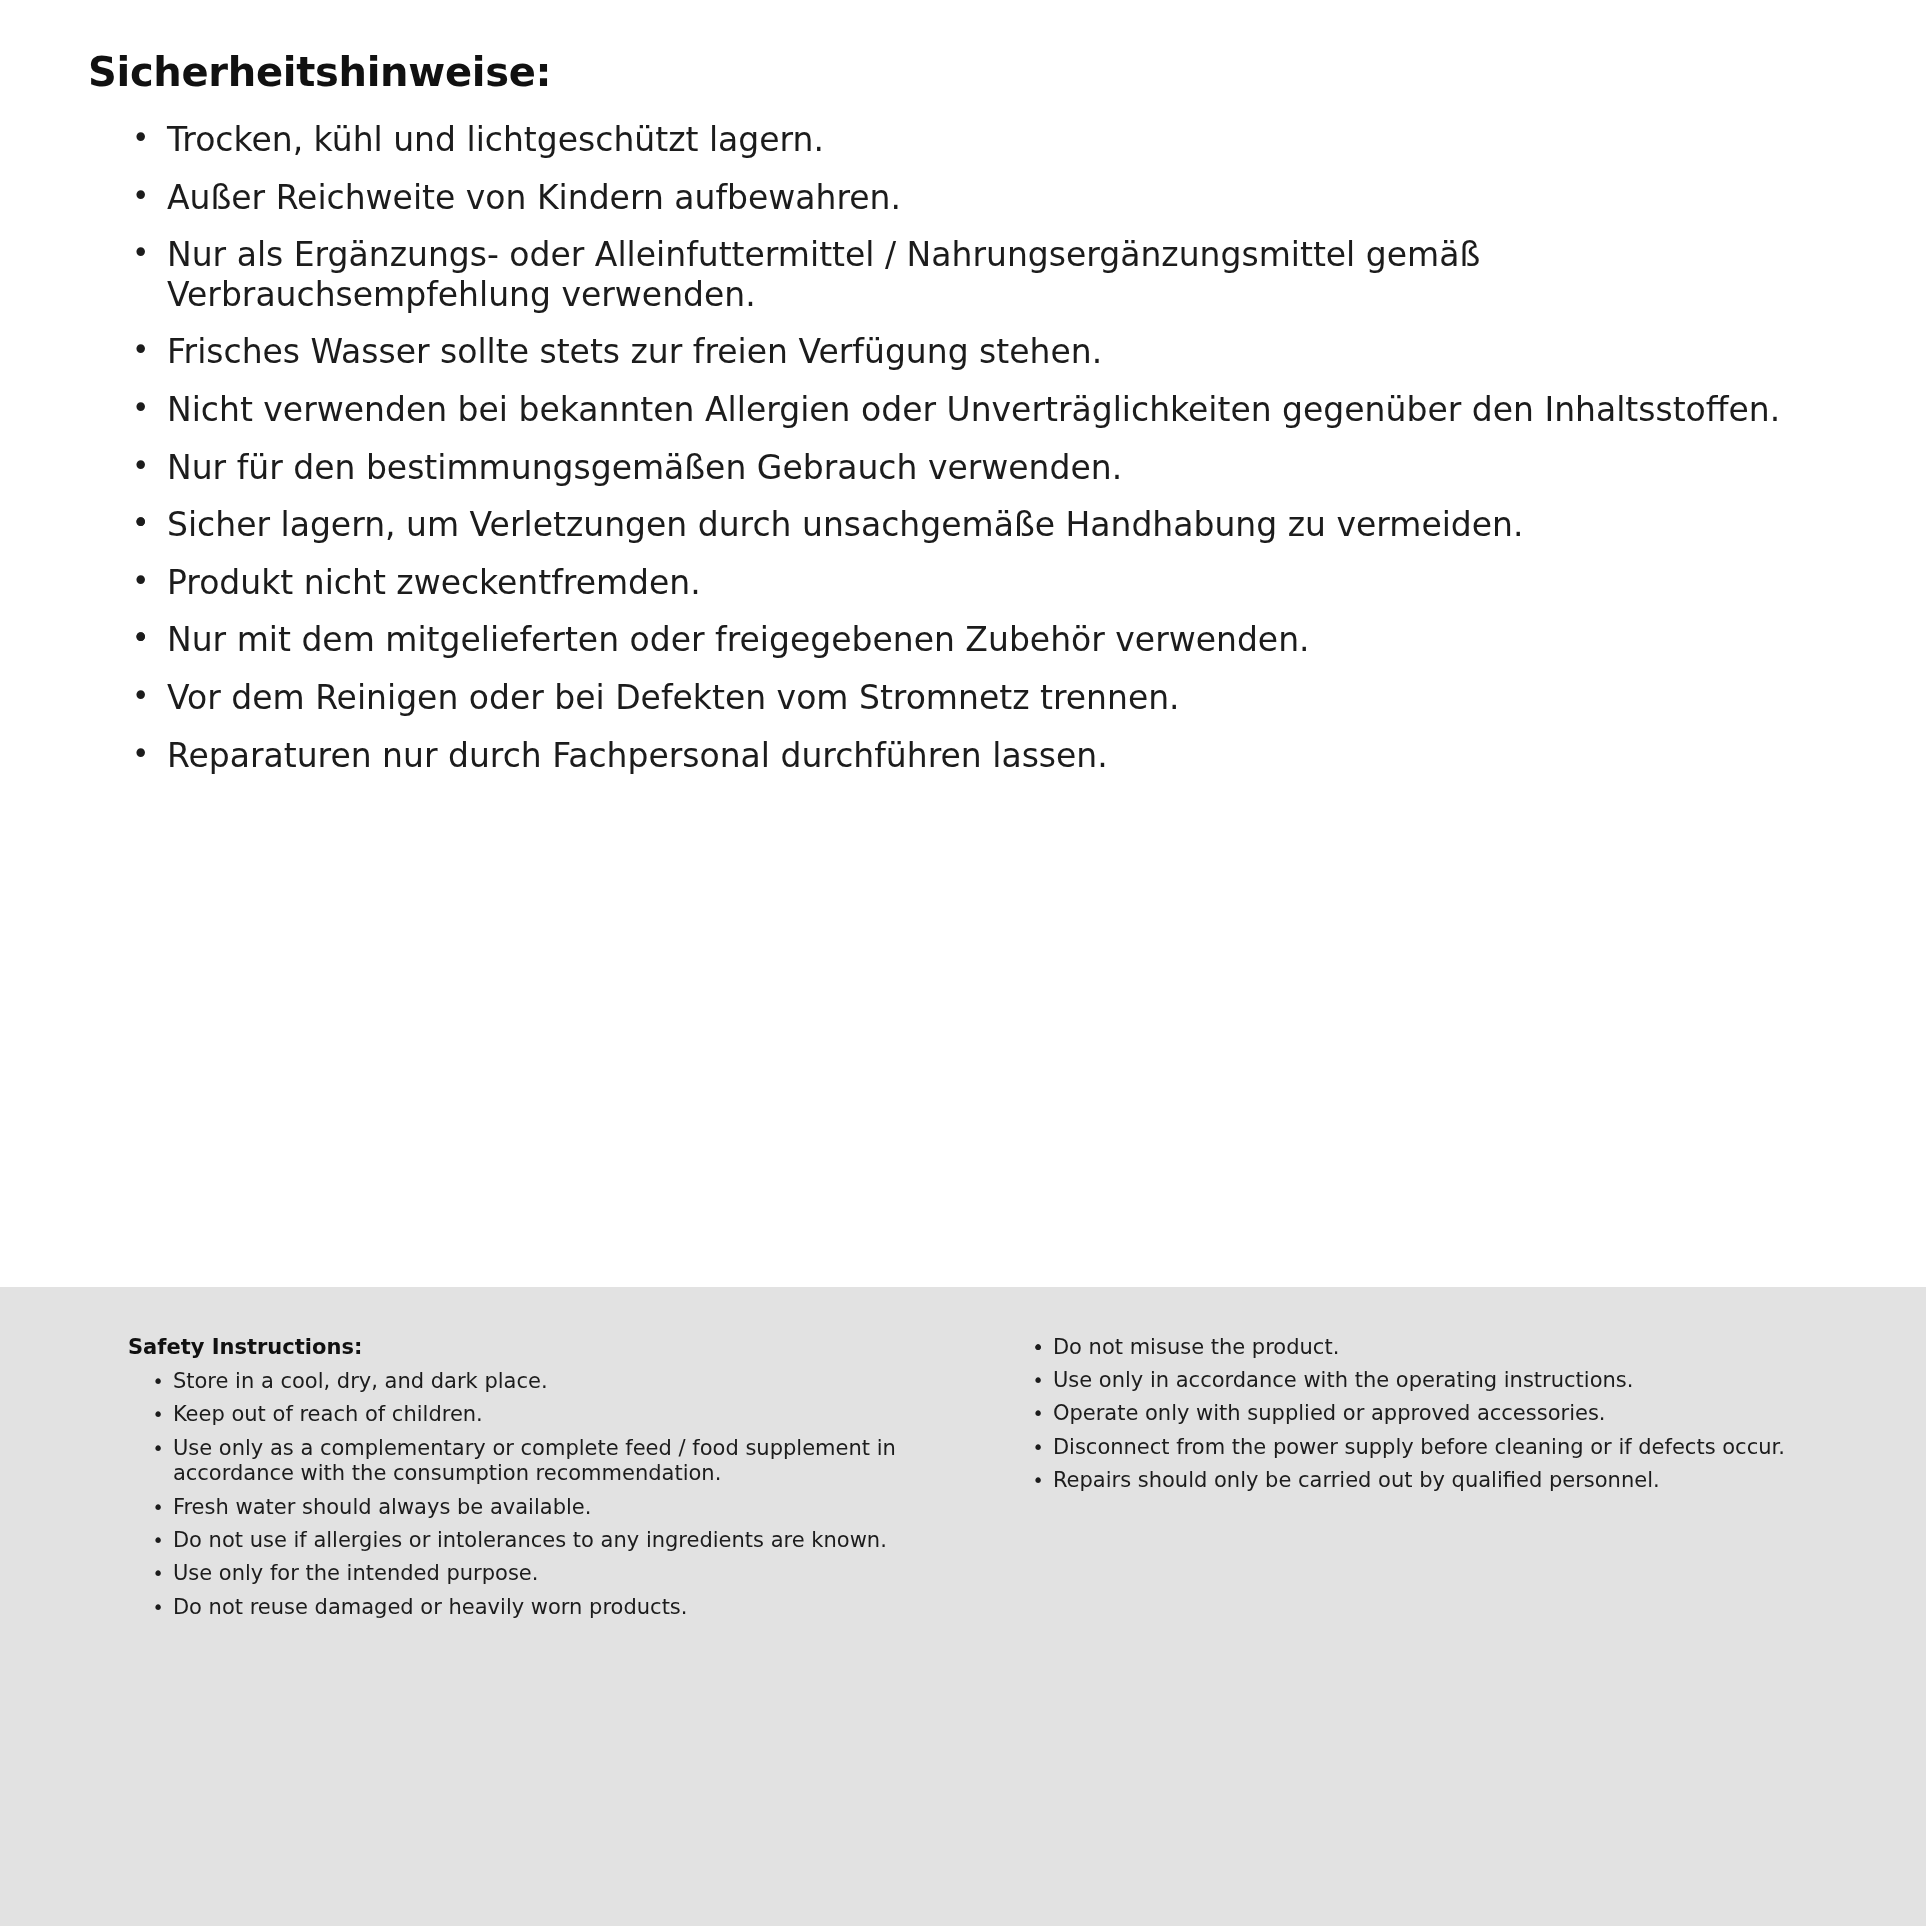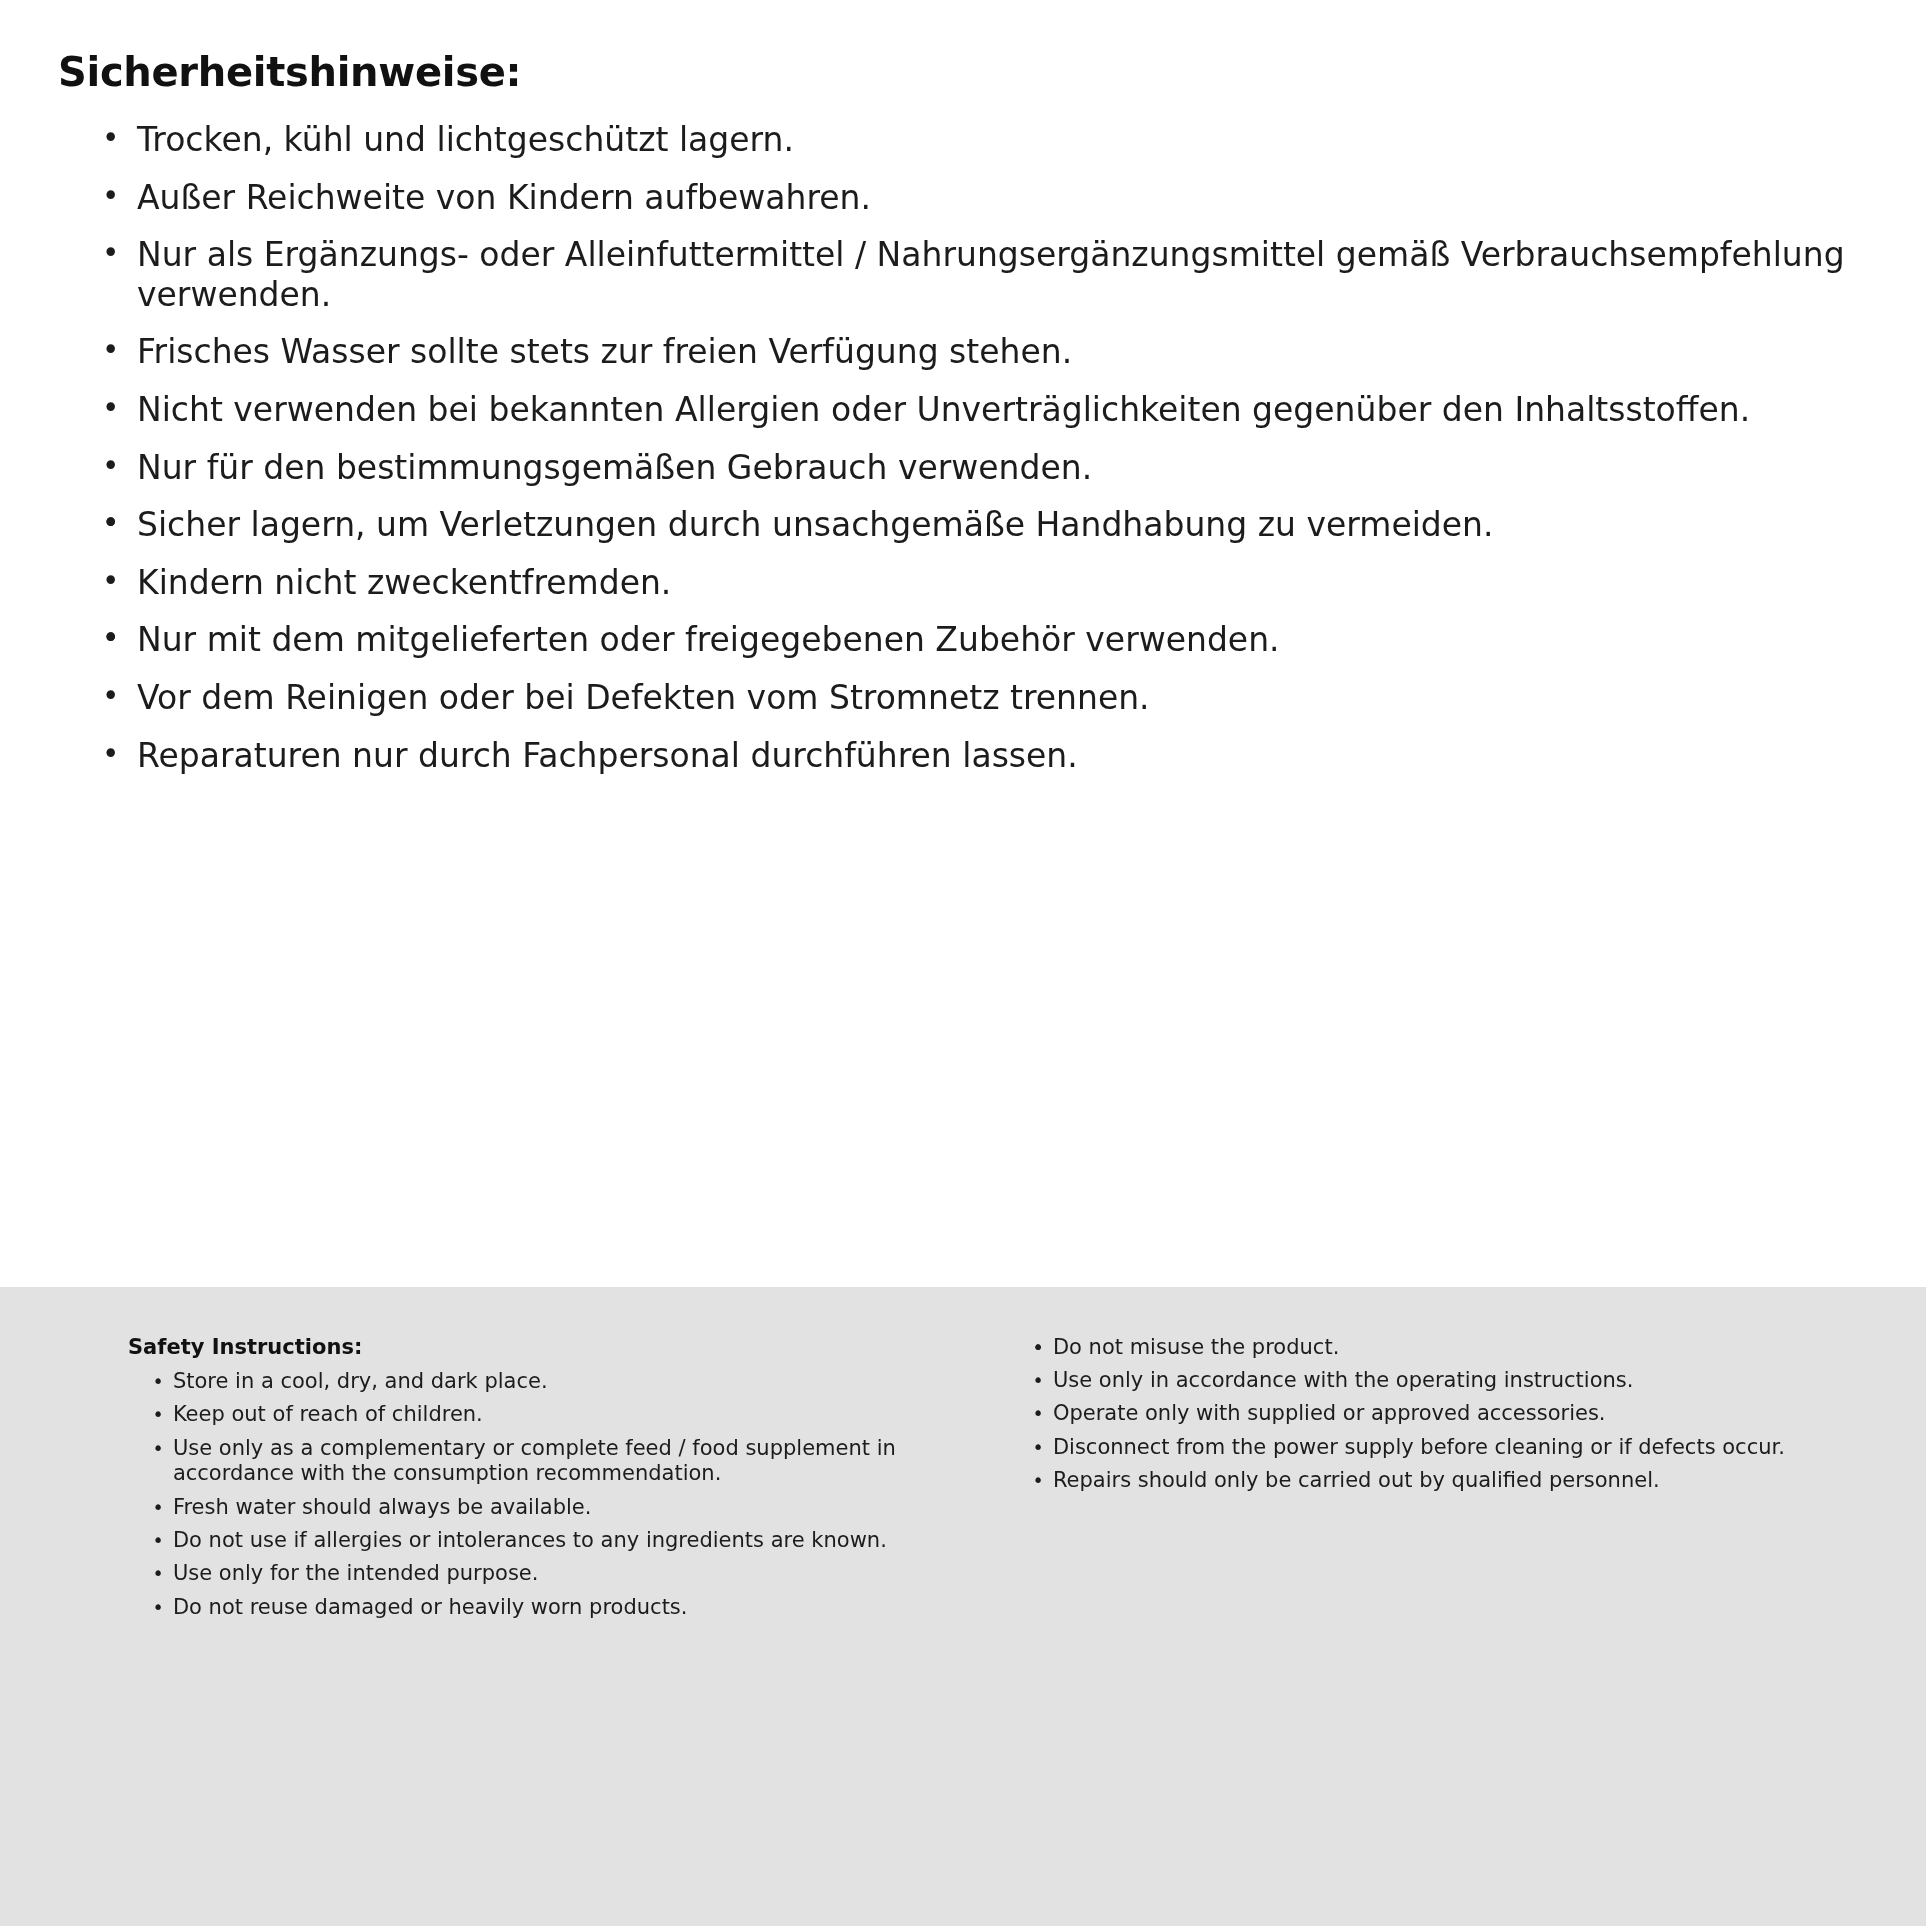--- a/index.html
+++ b/index.html
@@ -18,21 +18,21 @@
     position: relative;
     width: 1926px;
     height: 1926px;
     display: flex;
     flex-direction: column;
   }
 
   
   .de-section {
     background: #ffffff;
-    padding: 50px 77px 0 58px;
+    padding: 50px 77px 0 88px;
     box-sizing: border-box;
     height: 1287px;
   }
   .de-title {
     font-size: 40px;
     font-weight: bold;
     color: #111111;
     letter-spacing: -0.3px;
     margin: 0 0 26px 0;
     line-height: 1.1;
@@ -144,21 +144,21 @@
       </li>
       <li>
         <span class="bullet">•</span>
       </li>
       <li>
         <span class="bullet">•</span>
         <span class="txt">Sicher lagern, um Verletzungen durch unsachgemäße Handhabung zu vermeiden.</span>
       </li>
       <li>
         <span class="bullet">•</span>
-        <span class="txt">Kindern nicht zweckentfremden.</span>
+        <span class="txt">Produkt nicht zweckentfremden.</span>
       </li>
       <li>
         <span class="bullet">•</span>
       </li>
       <li>
         <span class="bullet">•</span>
         <span class="txt">Nur mit dem mitgelieferten oder freigegebenen Zubehör verwenden.</span>
       </li>
       <li>
         <span class="bullet">•</span>

